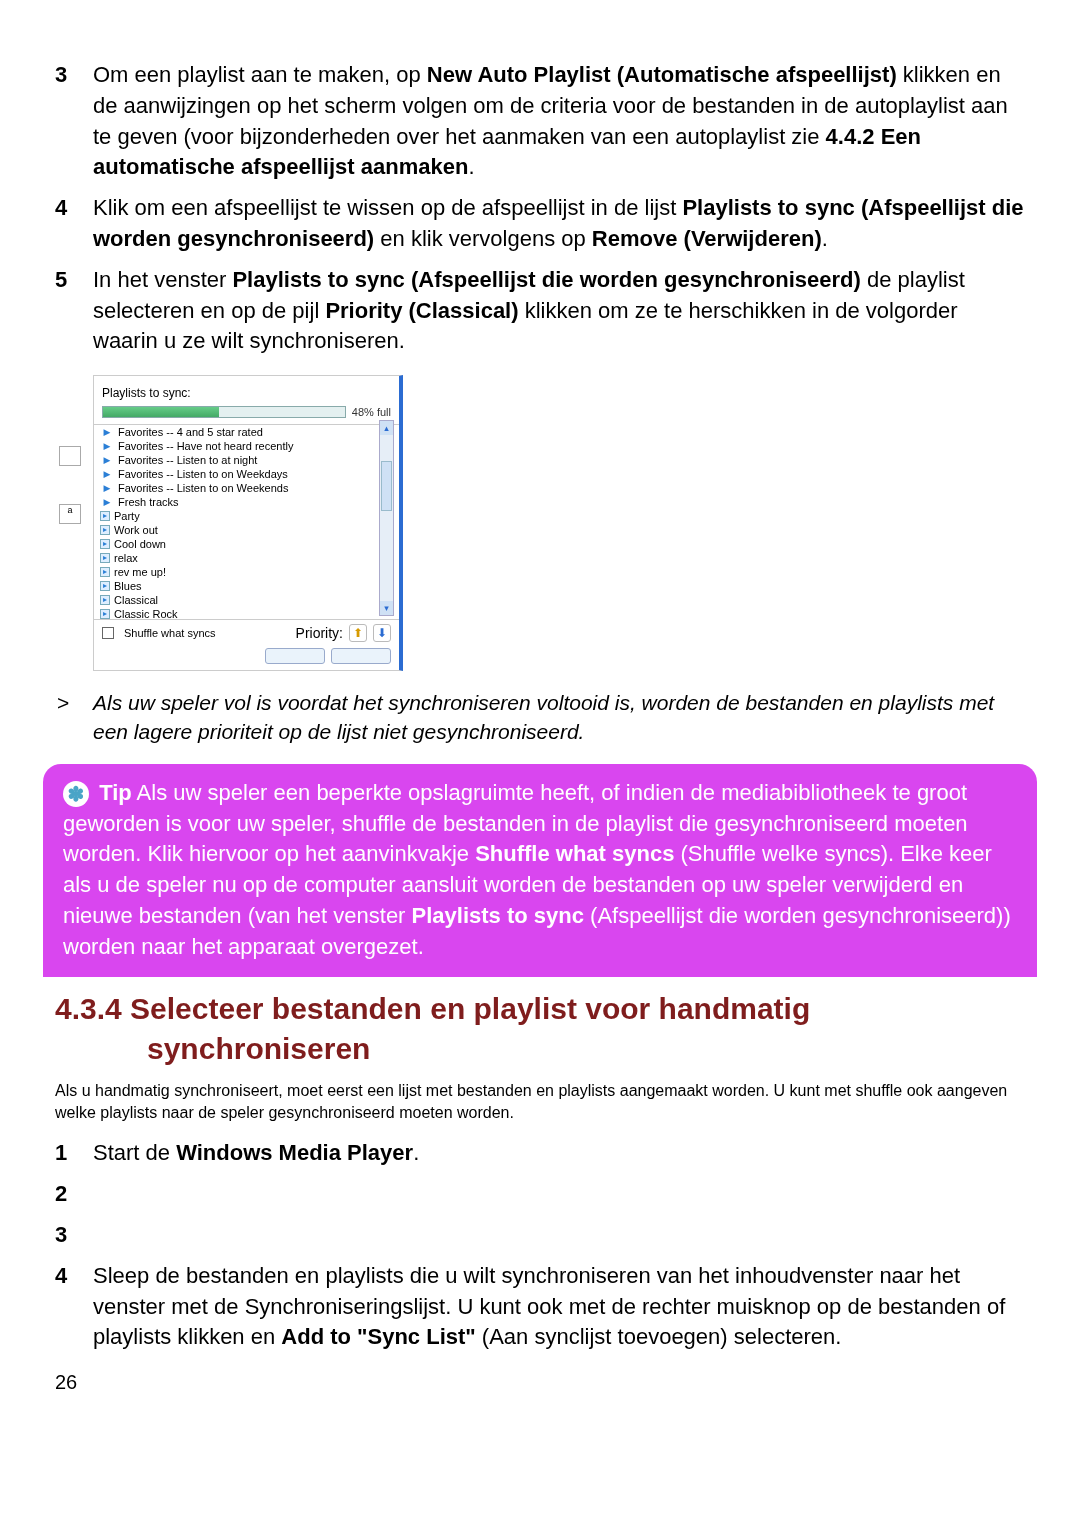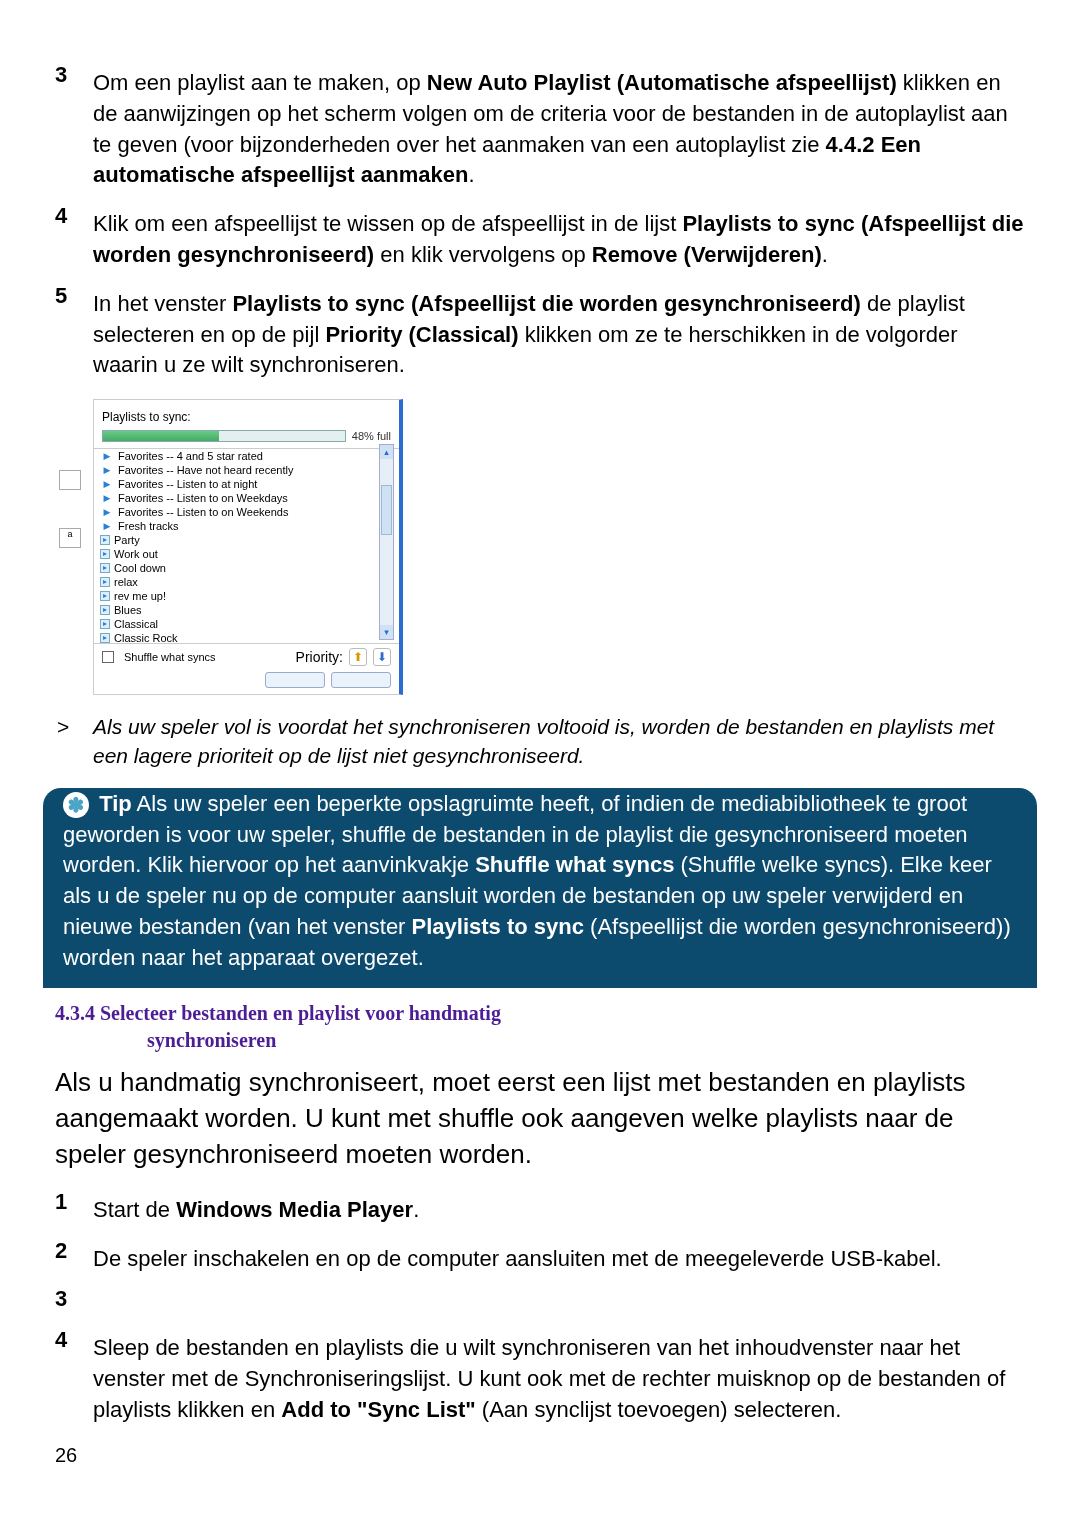--- a/index.html
+++ b/index.html
@@ -9,50 +9,49 @@
     font-family: Arial, Helvetica, sans-serif;
     background: #fff;
     color: #000;
     width: 1080px;
   }
   .page {
     padding: 60px 55px 30px 55px;
   }
   .ol-item { display: flex; margin-bottom: 10px; }
   .ol-num { font-weight: bold; width: 38px; flex-shrink: 0; font-size: 22px; line-height: 1.4; }
-  .ol-body { font-size: 22px; line-height: 1.4; margin-top: 8px; }
+  .ol-body { font-size: 22px; line-height: 1.4; }
   .embedded-img-wrap { margin: 18px 0 18px 38px; }
   .note-line { display:flex; font-style: italic; font-size: 21px; line-height:1.35; margin: 12px 0 18px 38px; color:#000; }
   .note-arrow { width: 36px; flex-shrink:0; font-style: normal; text-align:left; margin-left:-36px;}
   .tip-box {
-    background: #0c4a6e;
+    background: #d946ef;
     color: #fff;
     border-radius: 18px 18px 0 0;
-    padding: 1px 20px 14px 20px;
+    padding: 14px 20px 14px 20px;
     margin: 0 -12px 4px -12px;
     font-size: 22px;
     line-height: 1.4;
   }
   .tip-box.bottom { border-radius: 18px 18px 0 0; }
   .tip-icon {
     display:inline-block; width:26px; height:26px;
     border-radius:50%; background:#fff; color:#4aa4c7;
     text-align:center; font-weight:bold; line-height:26px;
     font-size:20px; vertical-align: middle; margin-right:4px;
   }
   h2.section-heading {
-    color: #4c1d95;
-    font-size: 20px;
+    color: #7f1d1d;
+    font-size: 30px;
     font-weight: bold;
     margin: 12px 0 10px 0;
     line-height:1.35;
-    font-family:Liberation Serif, serif;
   }
   h2.section-heading .indent { padding-left: 92px; display:block; }
-  .para { font-size: 26px; line-height: 1.4; margin: 10px 0 14px 0; }
+  .para { font-size: 16px; line-height: 1.4; margin: 10px 0 14px 0; }
   .page-num { font-size: 20px; margin-top: 18px; }
 
   
   .sync-panel {
     width: 310px;
     background: #fff;
     border: 1px solid #ccc;
     border-right: 4px solid #2b6cd2;
     padding: 6px 0 6px 0;
     font-size: 11px;
@@ -210,21 +209,20 @@
 
   <p class="para">Als u handmatig synchroniseert, moet eerst een lijst met bestanden en playlists aangemaakt worden. U kunt met shuffle ook aangeven welke playlists naar de speler gesynchroniseerd moeten worden.</p>
 
   <div id="steps-b">
       <div class="ol-item">
         <div class="ol-num">1</div>
         <div class="ol-body"><span>Start de </span><b>Windows Media Player</b><span>.</span></div>
       </div>
       <div class="ol-item">
         <div class="ol-num">2</div>
-        <div class="ol-body"><span>De speler inschakelen en op de computer aansluiten met de meegeleverde USB-kabel.</span></div>
       </div>
       <div class="ol-item">
         <div class="ol-num">3</div>
       </div>
       <div class="ol-item">
         <div class="ol-num">4</div>
         <div class="ol-body"><span>Sleep de bestanden en playlists die u wilt synchroniseren van het inhoudvenster naar het venster met de Synchroniseringslijst. U kunt ook met de rechter muisknop op de bestanden of playlists klikken en </span><b>Add to "Sync List"</b><span> (Aan synclijst toevoegen) selecteren.</span></div>
       </div>
     </div>
 

